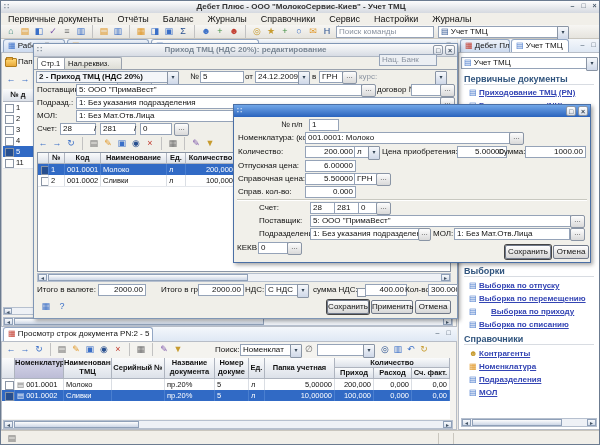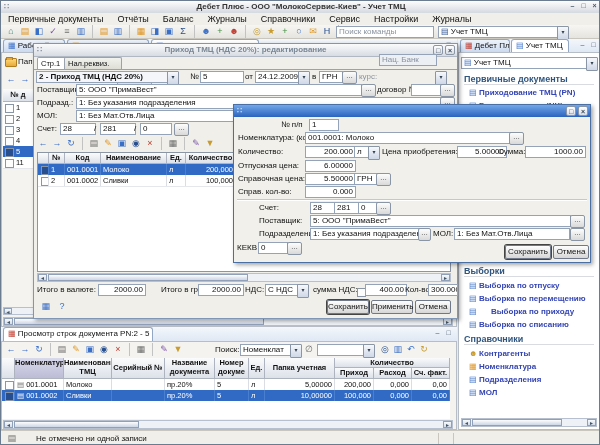--- a/index.html
+++ b/index.html
@@ -48,21 +48,21 @@
   .tr{position:absolute;display:flex;height:11px;background:#fff;border-bottom:1px solid #e4e7ec;}
   .tr.sel{background:#316ac5;color:#fff;}
   .tr.sel .td{border-right-color:#4a7fd0;}
   .num{text-align:right;}
   .cb{display:inline-block;width:7px;height:7px;border:1px solid #8a95a5;background:#fdfdfd;margin:2px 0 0 2px;}
   .sb{position:absolute;background:#eef1f6;border:1px solid #b6c0cf;box-sizing:border-box;}
   .sbt{position:absolute;background:linear-gradient(#fdfdfd,#ccd6e6);border:1px solid #8fa0b8;box-sizing:border-box;}
   .sba{position:absolute;background:linear-gradient(#f8fafc,#d3dcea);border:1px solid #8fa0b8;font-size:5px;
        text-align:center;color:#456;box-sizing:border-box;}
   .hdr-sec{position:absolute;font-size:9px;font-weight:bold;color:#31557e;border-bottom:1px solid #d8dce2;}
-  .link{position:absolute;font-size:8px;font-weight:bold;color:#3445b4;white-space:nowrap;}
+  .link{position:absolute;font-size:8px;font-weight:bold;color:#3445b4;text-decoration:underline;white-space:nowrap;}
   .licon{position:absolute;font-size:8px;line-height:10px;}
   .folder{position:absolute;width:10px;height:7px;background:linear-gradient(#ffd977,#e8a93a);border:1px solid #b07c1e;border-radius:1px;}
   .folder:before{content:"";position:absolute;left:0;top:-2px;width:5px;height:2px;background:#e8a93a;border:1px solid #b07c1e;border-bottom:none;border-radius:1px 1px 0 0;}
   .dtab{position:absolute;height:12px;background:linear-gradient(#f2f2ee,#dcdcd4);border:1px solid #9aa2ae;border-bottom:none;
         font-size:7.5px;line-height:11px;padding:0 3px;border-radius:2px 2px 0 0;}
   .dtab.active{background:#fff;}
   .grip{color:#7a8795;font-size:8px;position:absolute;left:3px;top:0;line-height:12px;}
 </style>
 </head>
 <body>
@@ -243,21 +243,20 @@
 
     <div class="sb" style="left:2px;top:365px;width:136px;height:9px;">
       <span class="sba" style="left:0;top:0;width:9px;height:7px;line-height:7px;">◄</span>
       <span class="sbt" style="left:10px;top:0;width:90px;height:7px;"></span>
       <span class="sba" style="right:0;top:0;width:9px;height:7px;line-height:7px;">►</span>
     </div>
   </div>
 
   <div class="abs" style="left:0;top:429px;width:600px;height:16px;background:#f1efe9;border-top:1px solid #c9c6be;">
     <span class="ti ico-gray" style="position:absolute;left:4px;top:1px;">▤</span>
-    <div class="lb" style="left:35px;top:2px;">Не отмечено ни одной записи</div>
     <div class="abs" style="left:437px;top:2px;width:1px;height:12px;background:#c9c6be;"></div>
     <div class="abs" style="left:452px;top:2px;width:1px;height:12px;background:#c9c6be;"></div>
   </div>
 
   <div class="dlg" style="left:32px;top:42px;width:423px;height:274px;z-index:10;">
     <div class="dlg-tb-inactive">
       <span class="grip">∷</span>
       <span>Приход ТМЦ (НДС 20%): редактирование</span>
       <span class="wbtn" style="right:14px;">□</span>
       <span class="wbtn" style="right:2px;">×</span>

